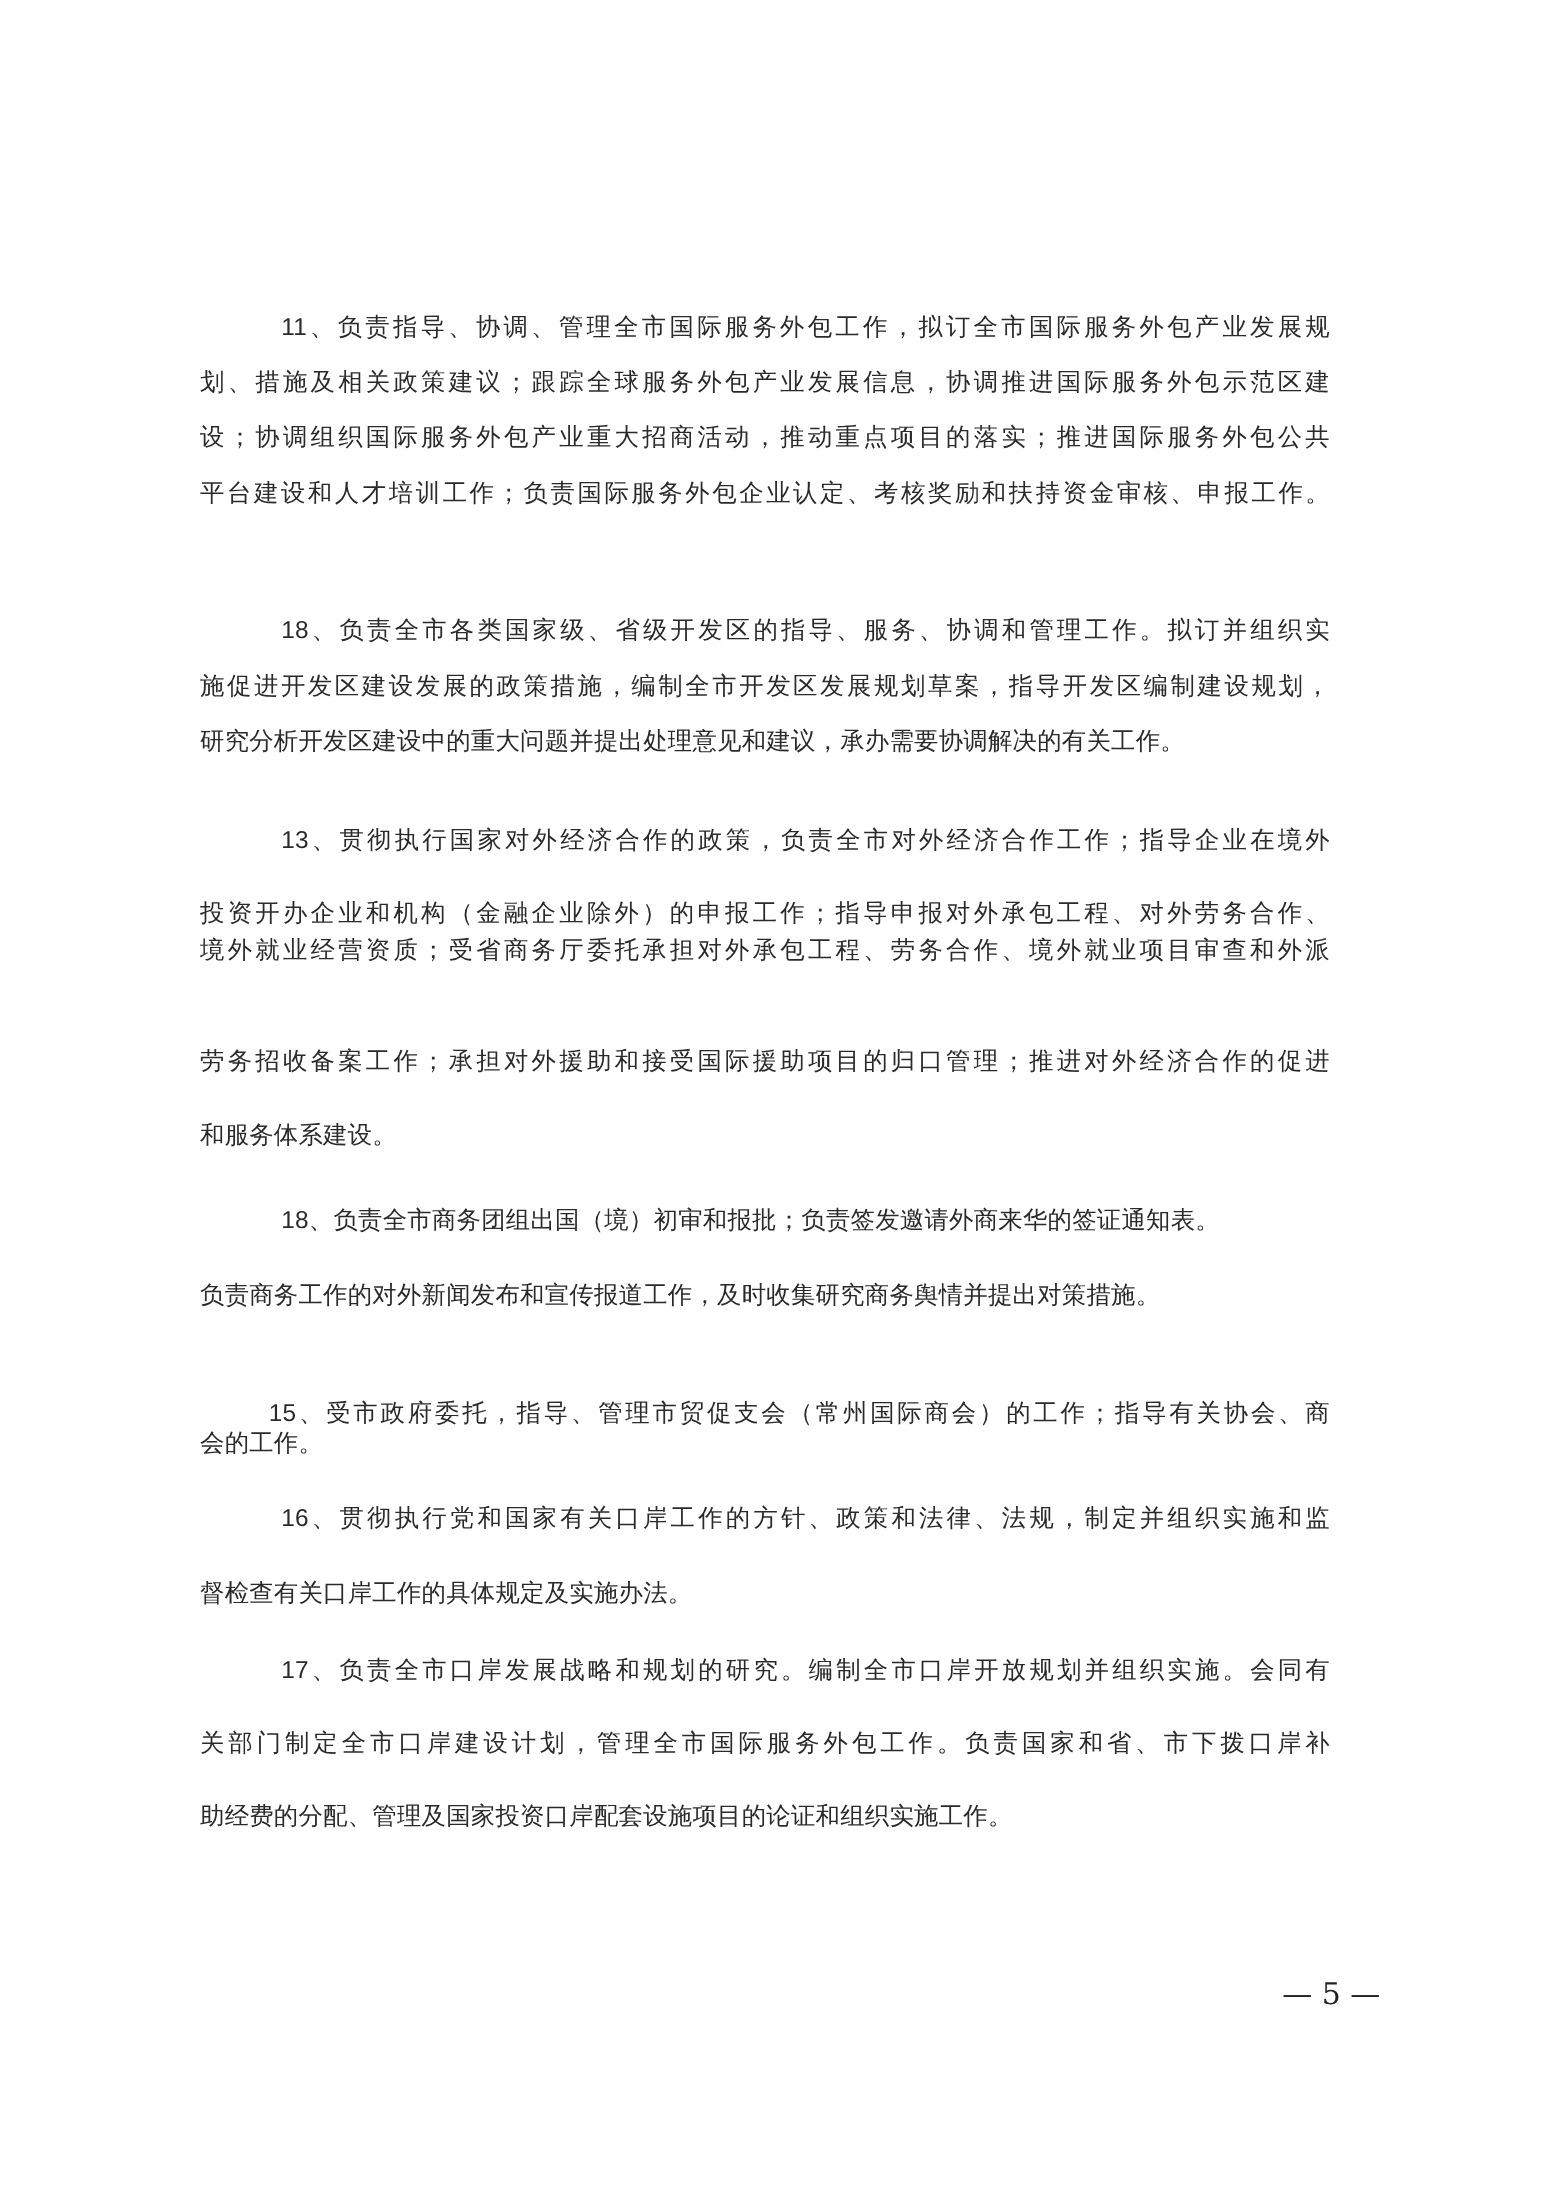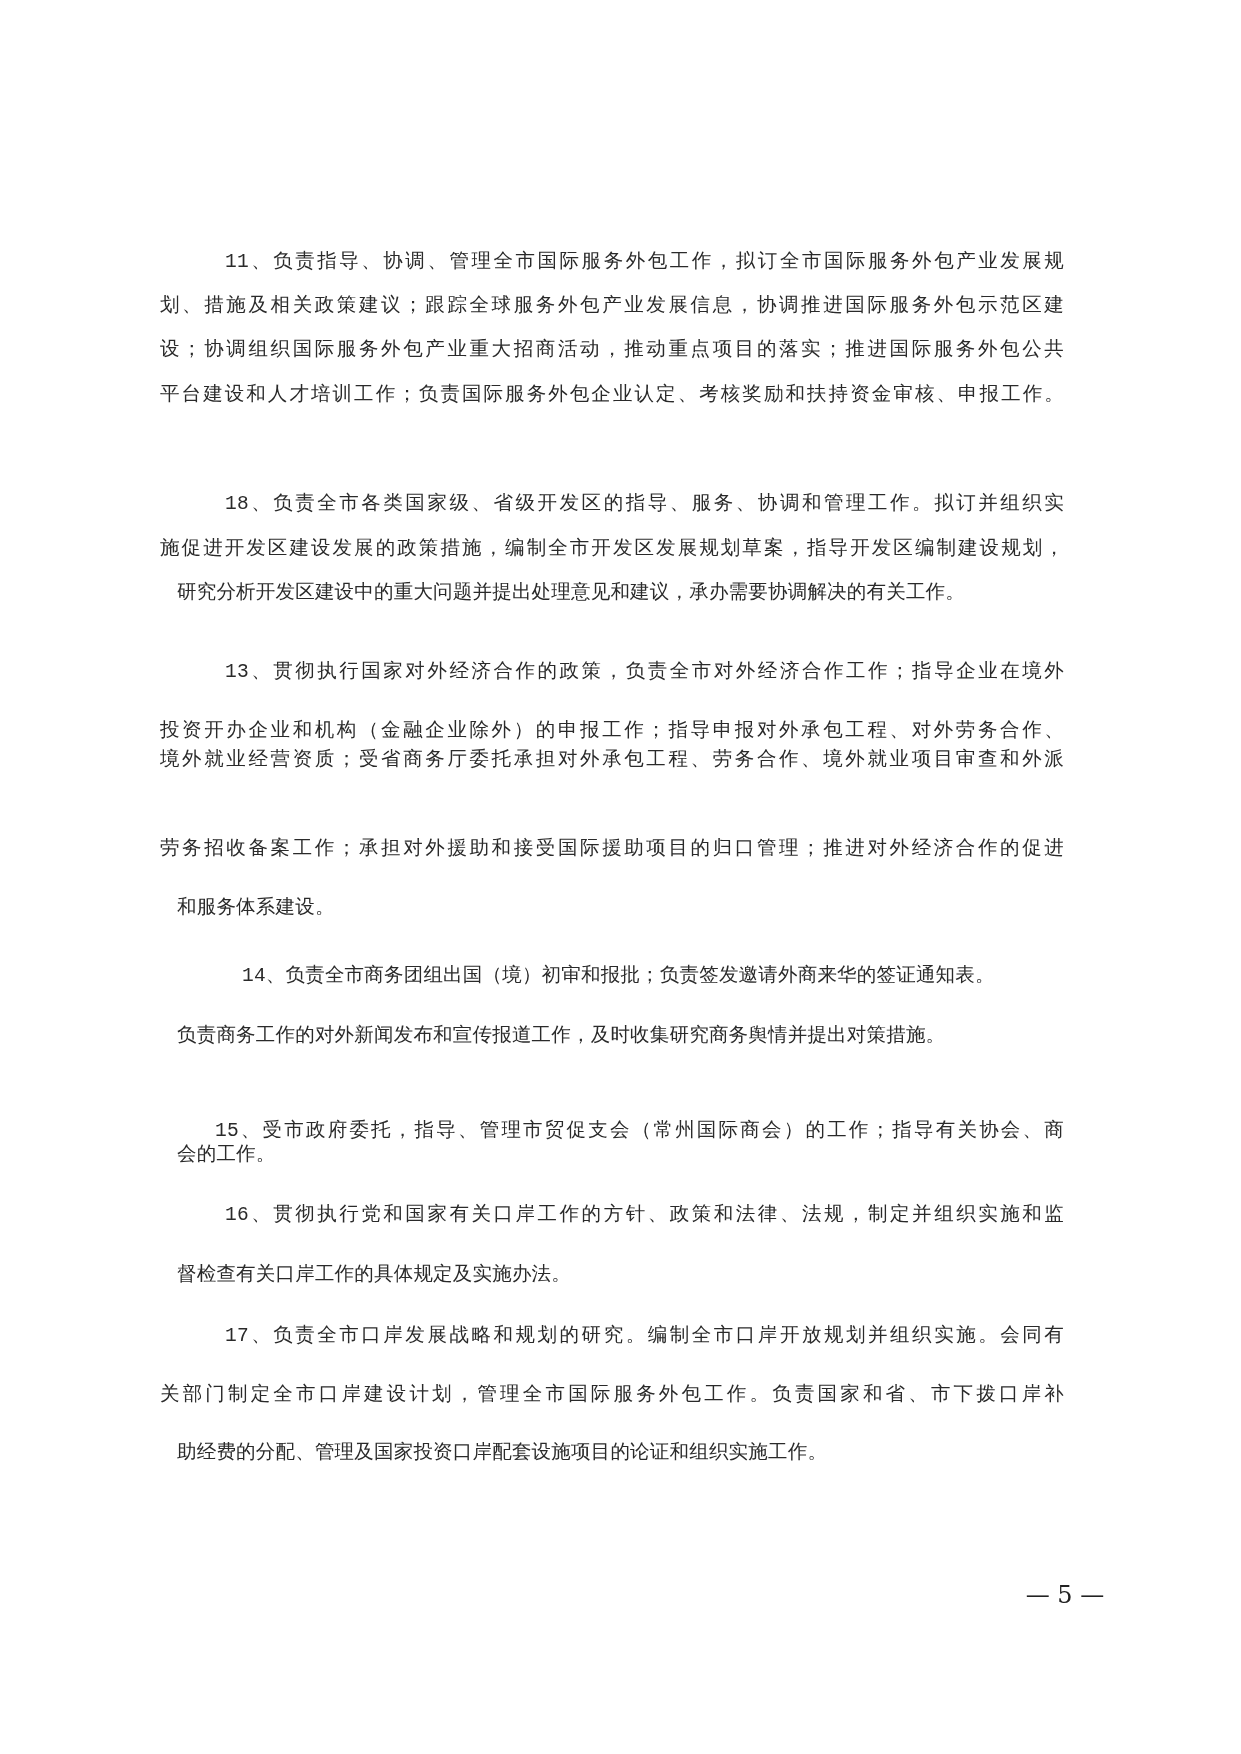--- a/index.html
+++ b/index.html
@@ -3,30 +3,30 @@
 <meta charset="utf-8">
 <style>
   html, body { margin: 0; padding: 0; background: #ffffff; }
   body { width: 1241px; height: 1754px; position: relative; overflow: hidden; }
   .page { position: absolute; left: 0; top: 0; width: 1241px; height: 1754px; background: #ffffff; }
   .line {
     position: absolute;
     left: 160px;
     width: 904px;
     height: 30px;
-    font-family: Liberation Mono, monospace;
+    font-family: Liberation Sans, sans-serif;
     font-size: 19.5px;
     line-height: 30px;
     color: #2a2a2a;
     white-space: nowrap;
     text-align: justify;
     text-align-last: justify;
     letter-spacing: 0.2px;
   }
-  .line.last { text-align-last: left; margin-left: 17px; }
+  .line.last { text-align-last: left; }
   .line.indent { left: 225px; width: 839px; }
   .line.indent2 { left: 215px; width: 849px; }
   .page-number {
     position: absolute;
     left: 1020px;
     top: 1578px;
     width: 90px;
     height: 34px;
     font-family: "DejaVu Serif", "Liberation Serif", serif;
     font-size: 24px;
@@ -56,21 +56,21 @@
 
   <div>
     <div class="line indent" style="top:657px">13、贯彻执行国家对外经济合作的政策，负责全市对外经济合作工作；指导企业在境外</div>
     <div class="line" style="top:716px">投资开办企业和机构（金融企业除外）的申报工作；指导申报对外承包工程、对外劳务合作、</div>
     <div class="line" style="top:745px">境外就业经营资质；受省商务厅委托承担对外承包工程、劳务合作、境外就业项目审查和外派</div>
     <div class="line" style="top:834px">劳务招收备案工作；承担对外援助和接受国际援助项目的归口管理；推进对外经济合作的促进</div>
     <div class="line last" style="top:893px">和服务体系建设。</div>
   </div>
 
   <div>
-    <div class="line indent last" style="top:961px">14、负责全市商务团组出国（境）初审和报批；负责签发邀请外商来华的签证通知表。</div>
+    <div class="line indent last" style="top:961px">18、负责全市商务团组出国（境）初审和报批；负责签发邀请外商来华的签证通知表。</div>
     <div class="line last" style="top:1021px">负责商务工作的对外新闻发布和宣传报道工作，及时收集研究商务舆情并提出对策措施。</div>
   </div>
 
   <div>
     <div class="line indent2" style="top:1116px">15、受市政府委托，指导、管理市贸促支会（常州国际商会）的工作；指导有关协会、商</div>
     <div class="line last" style="top:1140px">会的工作。</div>
   </div>
 
   <div>
     <div class="line indent" style="top:1200px">16、贯彻执行党和国家有关口岸工作的方针、政策和法律、法规，制定并组织实施和监</div>

